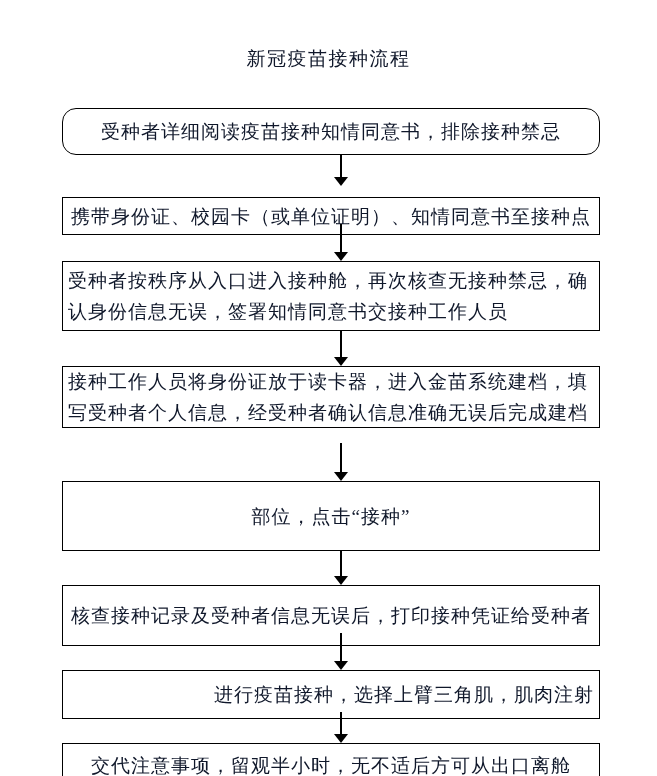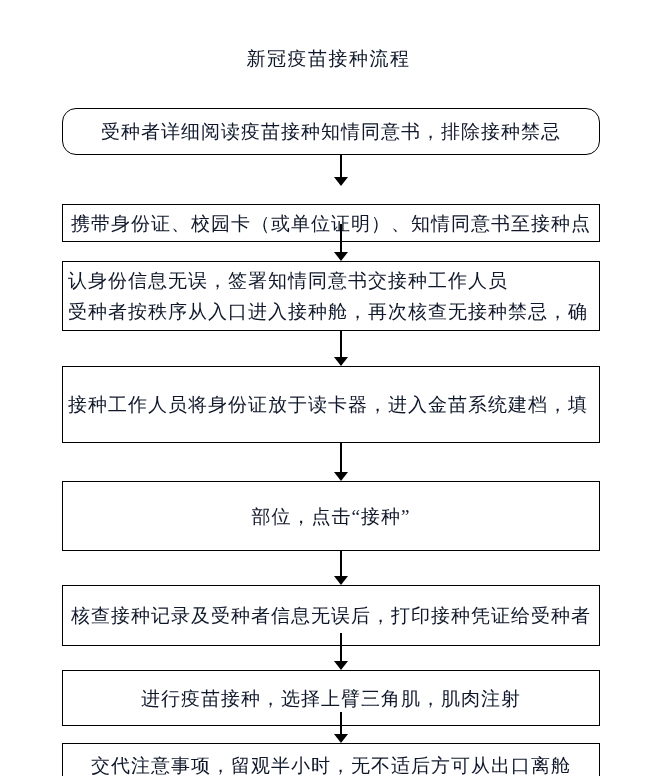--- a/index.html
+++ b/index.html
@@ -80,39 +80,40 @@
   <h1 class="title">新冠疫苗接种流程</h1>
 
   <div class="box" style="top:69px;height:47px;border-radius:14px;">
     <div class="line center">受种者详细阅读疫苗接种知情同意书，排除接种禁忌</div>
   </div>
   <div class="arrow" style="top:116px;height:31px;">
     <div class="shaft"></div>
     <div class="head"></div>
   </div>
 
-  <div class="box" style="top:165px;height:38px;">
+  <div class="box" style="top:158px;height:38px;">
     <div class="line center">携带身份证、校园卡（或单位证明）、知情同意书至接种点</div>
   </div>
   <div class="arrow" style="top:185px;height:37px;">
     <div class="shaft"></div>
     <div class="head"></div>
   </div>
 
   <div class="box" style="top:222px;height:70px;">
+    <div class="line left">受种者按秩序从入口进入接种舱，再次核查无接种禁忌，确</div>
     <div class="line left">认身份信息无误，签署知情同意书交接种工作人员</div>
-    <div class="line left">受种者按秩序从入口进入接种舱，再次核查无接种禁忌，确</div>
   </div>
   <div class="arrow" style="top:292px;height:35px;">
     <div class="shaft"></div>
     <div class="head"></div>
   </div>
 
-  <div class="box" style="top:327px;height:77px;">
+  <div class="box" style="top:327px;height:62px;">
     <div class="line left">接种工作人员将身份证放于读卡器，进入金苗系统建档，填</div>
+    <div class="line left">写受种者个人信息，经受种者确认信息准确无误后完成建档</div>
   </div>
   <div class="arrow" style="top:404px;height:38px;">
     <div class="shaft"></div>
     <div class="head"></div>
   </div>
 
   <div class="box" style="top:442px;height:70px;">
     <div class="line center">部位，点击“接种”</div>
   </div>
   <div class="arrow" style="top:512px;height:34px;">
@@ -121,21 +122,21 @@
   </div>
 
   <div class="box" style="top:546px;height:61px;">
     <div class="line center">核查接种记录及受种者信息无误后，打印接种凭证给受种者</div>
   </div>
   <div class="arrow" style="top:594px;height:37px;">
     <div class="shaft"></div>
     <div class="head"></div>
   </div>
 
-  <div class="box" style="top:631px;height:56px;">
+  <div class="box" style="top:631px;height:49px;align-items:flex-end;">
     <div class="line center">进行疫苗接种，选择上臂三角肌，肌肉注射</div>
   </div>
   <div class="arrow" style="top:673px;height:31px;">
     <div class="shaft"></div>
     <div class="head"></div>
   </div>
 
   <div class="box" style="top:704px;height:44px;">
     <div class="line center">交代注意事项，留观半小时，无不适后方可从出口离舱</div>
   </div>

